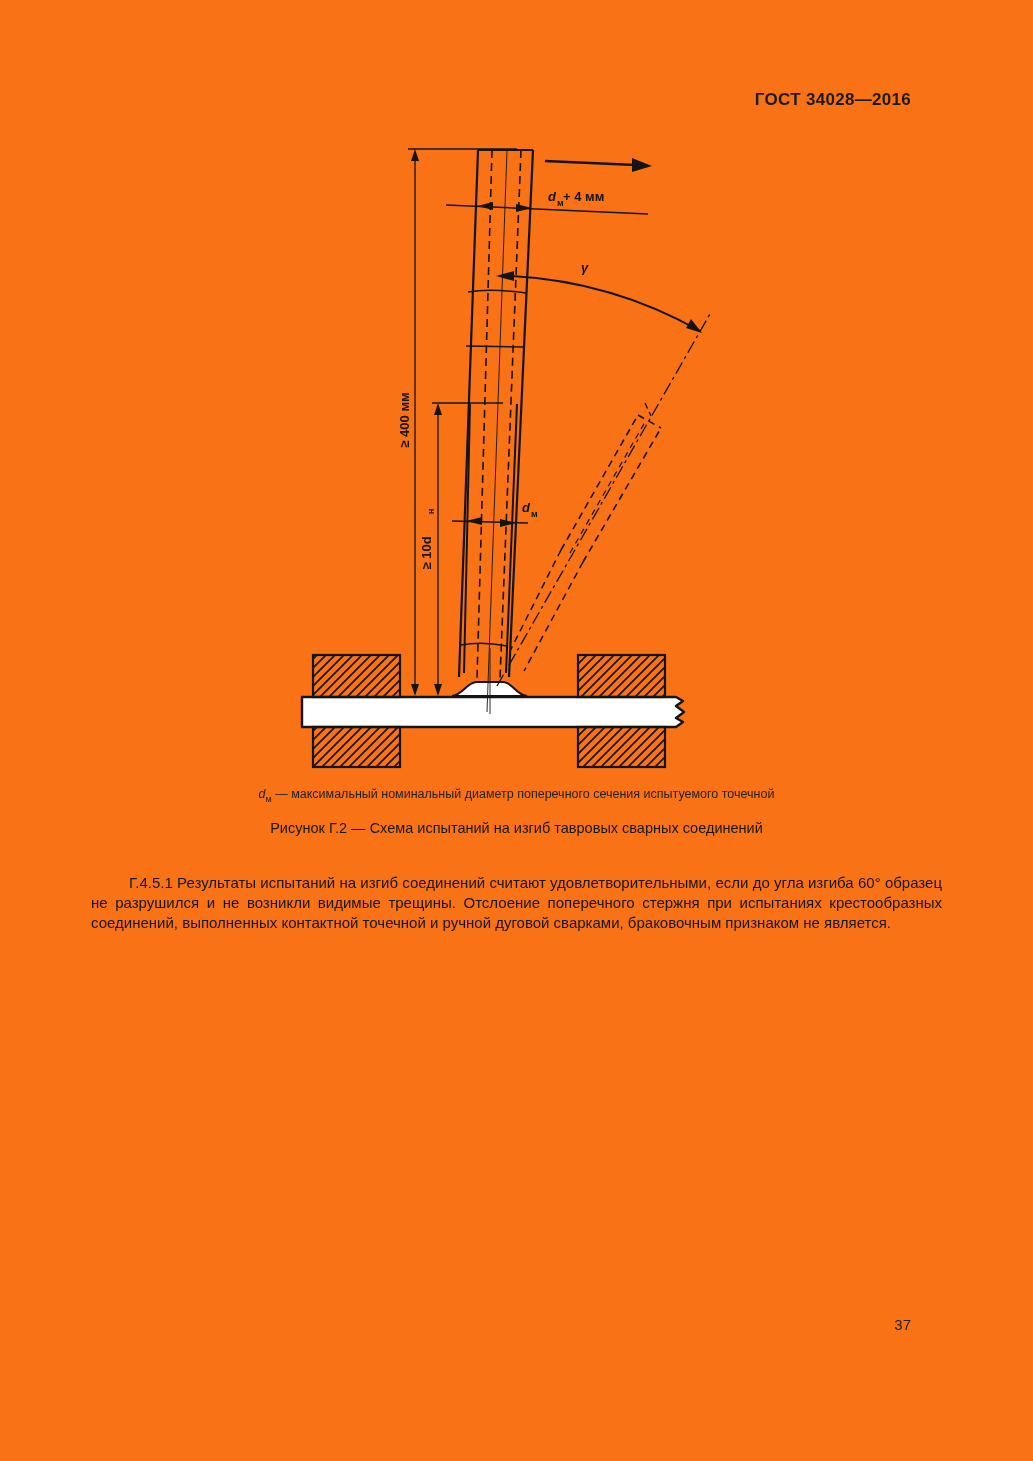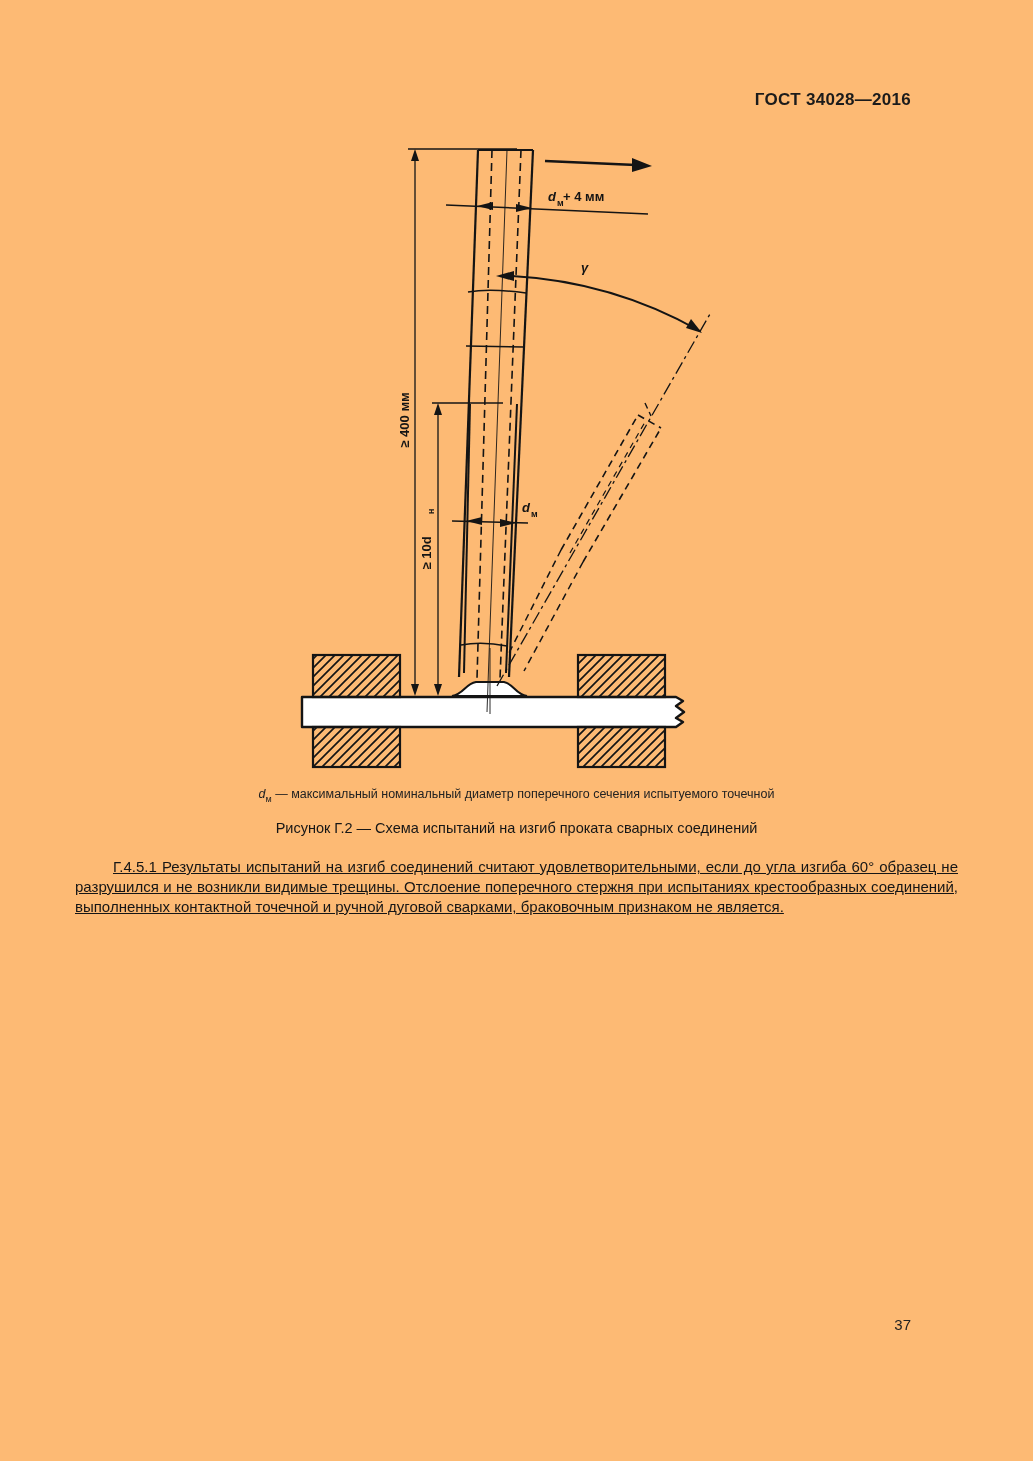--- a/index.html
+++ b/index.html
@@ -1,20 +1,20 @@
 <!DOCTYPE html>
 <html><head>
 <meta charset="utf-8">
 <style>
   html,body{margin:0;padding:0;background:#e8e8e8;}
   .page{
     position:relative;
     width:1033px;height:1461px;
     margin:0 auto;
-    background:#fdba74;
+    background:#f97316;
     font-family:"Liberation Sans", sans-serif;
     color:#1b1b1b;
     overflow:hidden;
   }
   .doc-header{
     position:absolute;top:90px;right:122px;
     font-size:17px;font-weight:bold;letter-spacing:.3px;
   }
   .figure-svg{position:absolute;left:0;top:0;}
   .fig-caption{
@@ -24,21 +24,21 @@
   .fig-caption .sym{font-style:italic;}
   .fig-caption sub{font-size:9px;}
   .fig-title{
     position:absolute;left:75px;top:820px;width:883px;
     text-align:center;font-size:14.5px;color:#161616;
   }
   .body-text{
     position:absolute;left:75px;top:857px;width:883px;
     font-size:15px;line-height:20px;text-align:justify;color:#161616;
   }
-  .body-text p{margin:0;text-indent:38px;text-decoration:underline;}
+  .body-text p{margin:16px;text-indent:38px;}
   .page-number{
     position:absolute;top:1316px;right:122px;
     font-size:15px;color:#222;
   }
   svg text{font-family:"Liberation Sans", sans-serif;fill:#141414;}
   .dimlabel{font-size:13px;font-weight:bold;}
   .dimsub{font-size:9px;font-weight:bold;}
   .it{font-style:italic;}
 </style>
 </head>
@@ -147,21 +147,21 @@
       <polygon points="516,523 500,519 500,527" fill="#141414"></polygon>
       <text class="dimlabel it" x="522" y="512" font-size="14">d</text>
       <text class="dimsub" x="531" y="517">м</text>
     </g>
   </svg>
 
   <div class="fig-caption">
     <span class="sym">d</span><sub>м</sub><span> — максимальный номинальный диаметр поперечного сечения испытуемого точечной</span>
   </div>
 
-  <div class="fig-title">Рисунок Г.2 — Схема испытаний на изгиб проката сварных соединений</div>
+  <div class="fig-title">Рисунок Г.2 — Схема испытаний на изгиб тавровых сварных соединений</div>
 
   <div class="body-text">
     <p>Г.4.5.1  Результаты испытаний на изгиб соединений считают удовлетворительными, если до угла изгиба 60° образец не разрушился и не возникли видимые трещины. Отслоение поперечного стержня при испытаниях крестообразных соединений, выполненных контактной точечной и ручной дуговой сварками, браковочным признаком не является.</p>
   </div>
 
   <div class="page-number">37</div>
 
 </div>
 
 </body></html>

